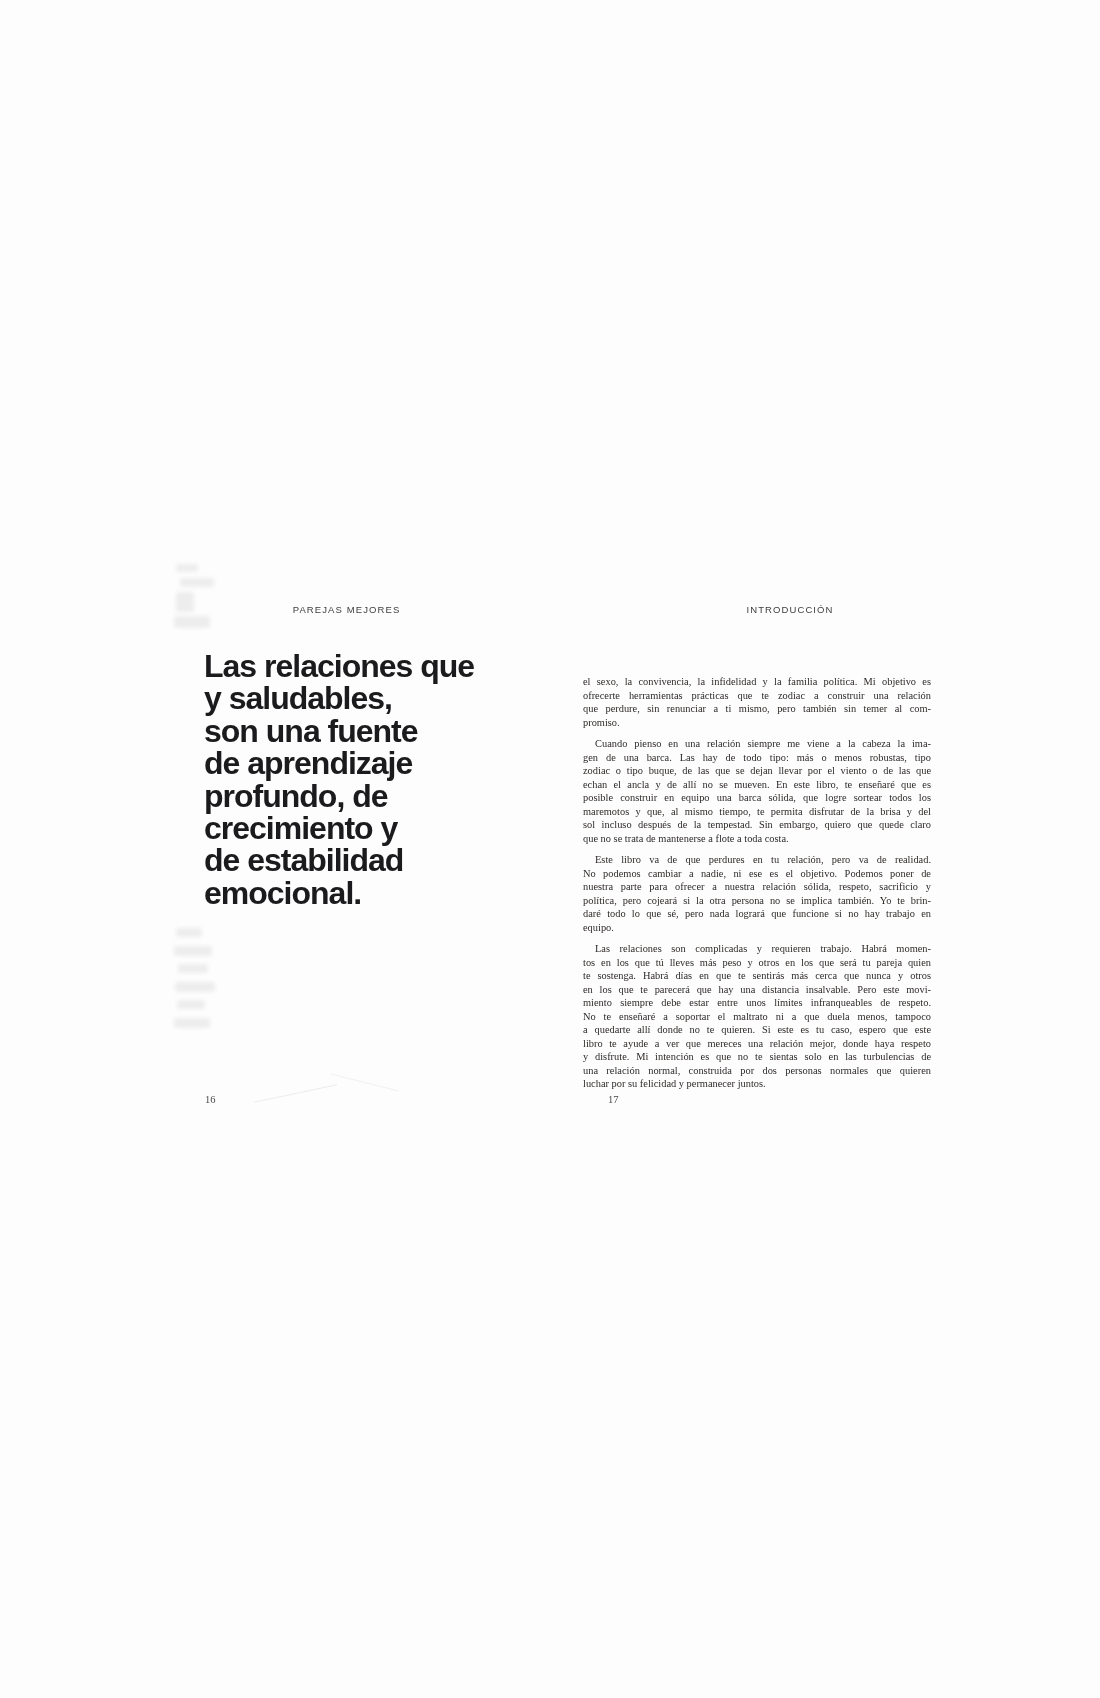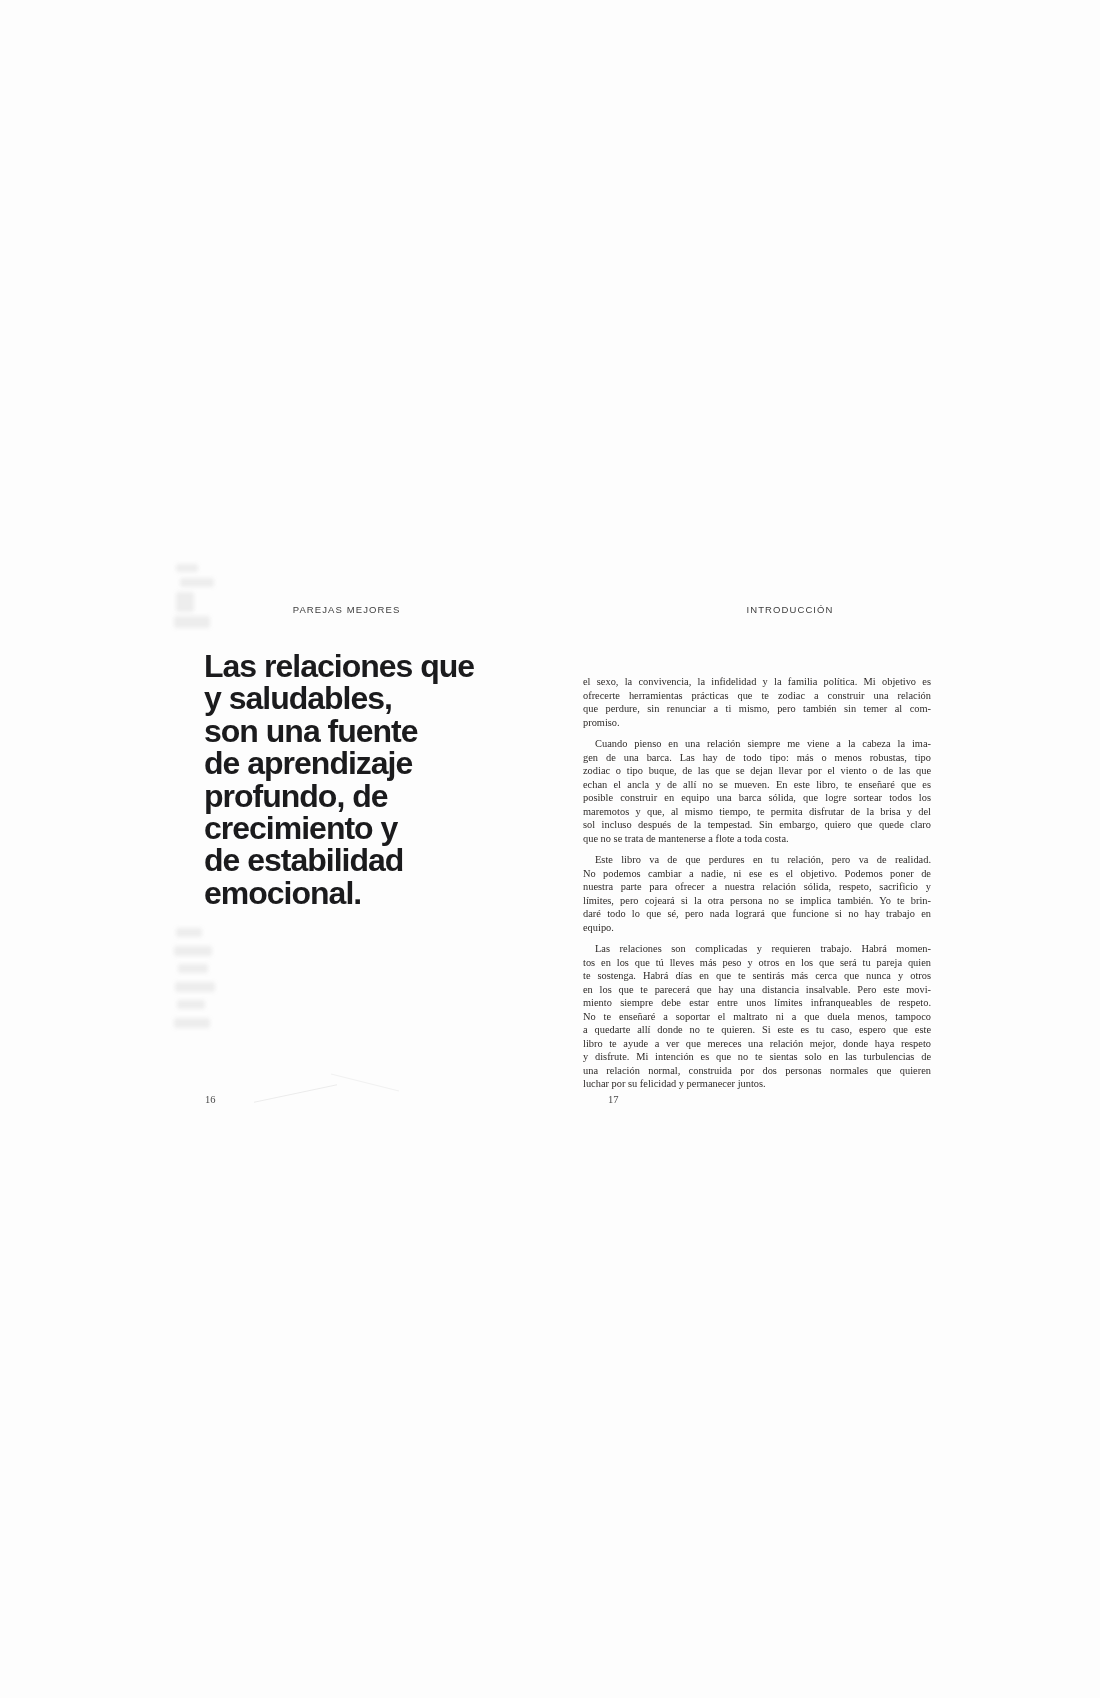--- a/index.html
+++ b/index.html
@@ -130,21 +130,21 @@
         <div class="bline">echan el ancla y de allí no se mueven. En este libro, te enseñaré que es</div>
         <div class="bline">posible construir en equipo una barca sólida, que logre sortear todos los</div>
         <div class="bline">maremotos y que, al mismo tiempo, te permita disfrutar de la brisa y del</div>
         <div class="bline">sol incluso después de la tempestad. Sin embargo, quiero que quede claro</div>
         <div class="bline lastline">que no se trata de mantenerse a flote a toda costa.</div>
       </div>
       <div class="paragraph">
         <div class="bline firstindent">Este libro va de que perdures en tu relación, pero va de realidad.</div>
         <div class="bline">No podemos cambiar a nadie, ni ese es el objetivo. Podemos poner de</div>
         <div class="bline">nuestra parte para ofrecer a nuestra relación sólida, respeto, sacrificio y</div>
-        <div class="bline">límites, pero cojeará si la otra persona no se implica también. Yo te brin-</div>
+        <div class="bline">política, pero cojeará si la otra persona no se implica también. Yo te brin-</div>
         <div class="bline">daré todo lo que sé, pero nada logrará que funcione si no hay trabajo en</div>
         <div class="bline lastline">equipo.</div>
       </div>
       <div class="paragraph">
         <div class="bline firstindent">Las relaciones son complicadas y requieren trabajo. Habrá momen-</div>
         <div class="bline">tos en los que tú lleves más peso y otros en los que será tu pareja quien</div>
         <div class="bline">te sostenga. Habrá días en que te sentirás más cerca que nunca y otros</div>
         <div class="bline">en los que te parecerá que hay una distancia insalvable. Pero este movi-</div>
         <div class="bline">miento siempre debe estar entre unos límites infranqueables de respeto.</div>
         <div class="bline">No te enseñaré a soportar el maltrato ni a que duela menos, tampoco</div>

